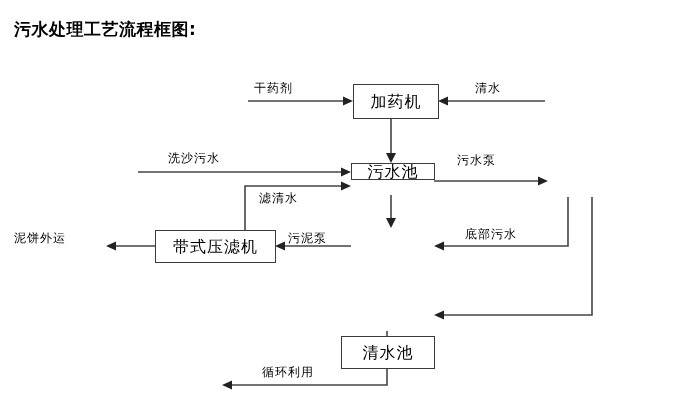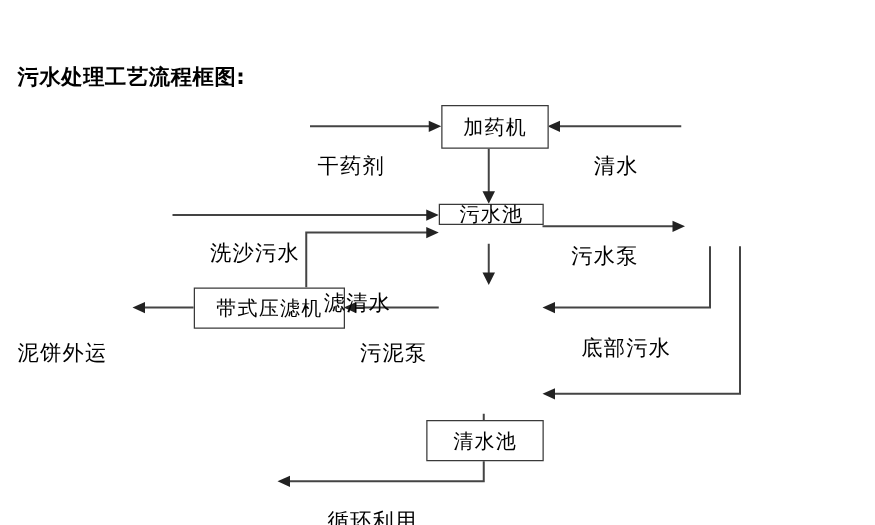--- a/index.html
+++ b/index.html
@@ -20,45 +20,43 @@
     height: 420px;
   }
   #title {
     position: absolute;
     left: 14px;
     top: 18px;
     font-size: 17px;
     font-weight: bold;
     letter-spacing: 0.5px;
     white-space: nowrap;
-    margin-top: 32px;
   }
   .node {
     position: absolute;
     box-sizing: border-box;
     border: 1.6px solid #3a3a3a;
     background: #ffffff;
     display: flex;
     align-items: center;
     justify-content: center;
     font-size: 16px;
     line-height: 1;
     letter-spacing: 1px;
     white-space: nowrap;
     z-index: 3;
   }
   .edge-label {
     position: absolute;
-    font-size: 17px;
+    font-size: 12px;
     line-height: 1;
     letter-spacing: 1px;
     white-space: nowrap;
     z-index: 4;
     background: transparent;
-    margin-top: 43px;
   }
   #wiring {
     position: absolute;
     left: 0;
     top: 0;
     width: 700px;
     height: 420px;
     z-index: 1;
   }
   #wiring path, #wiring line {

